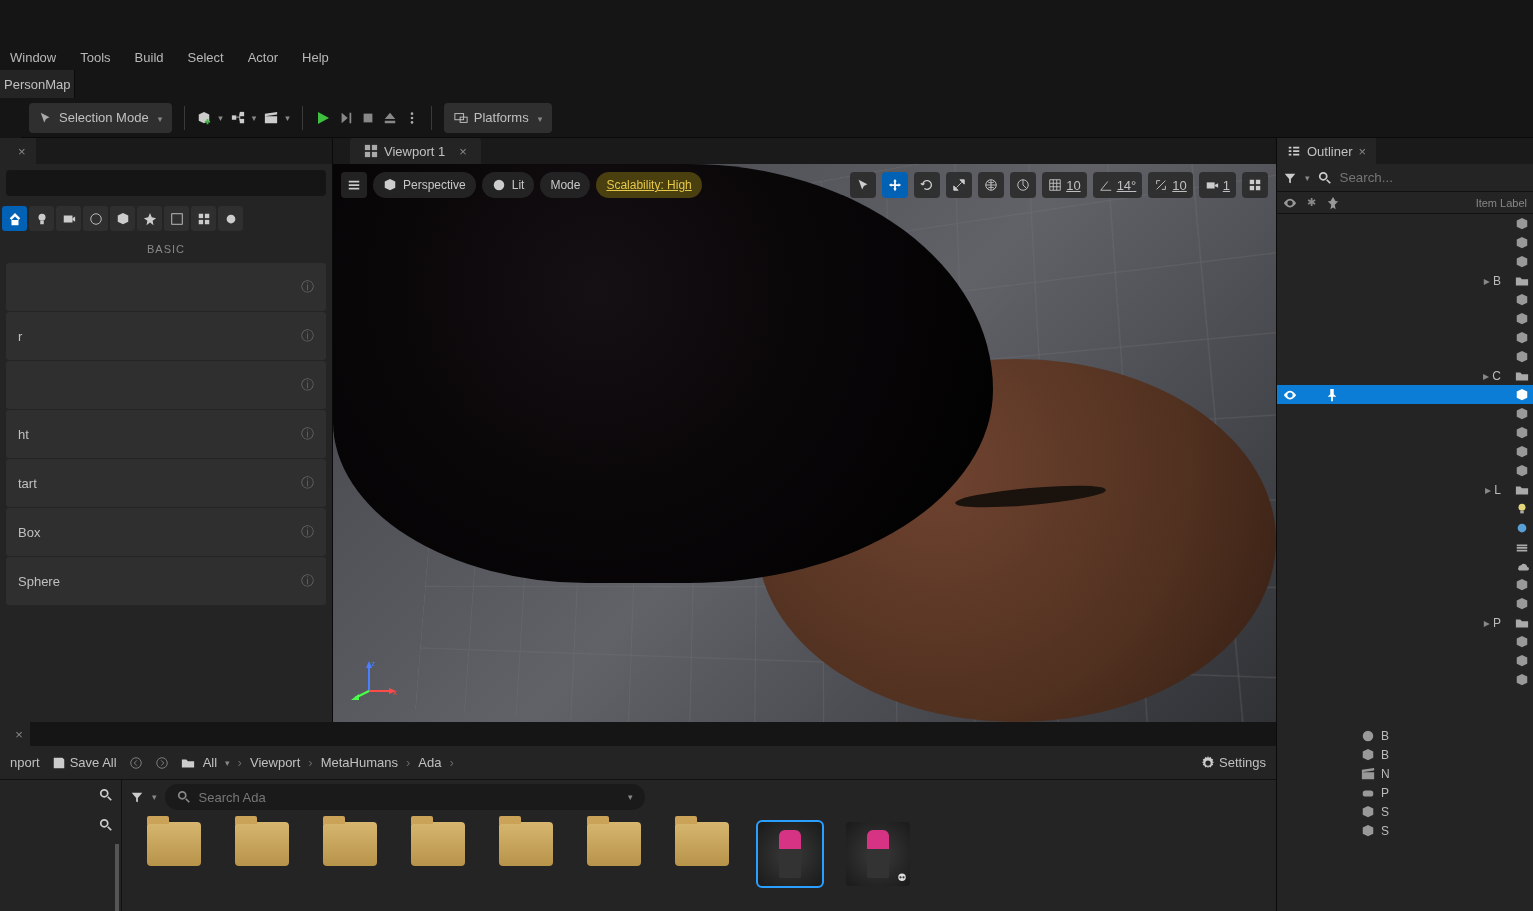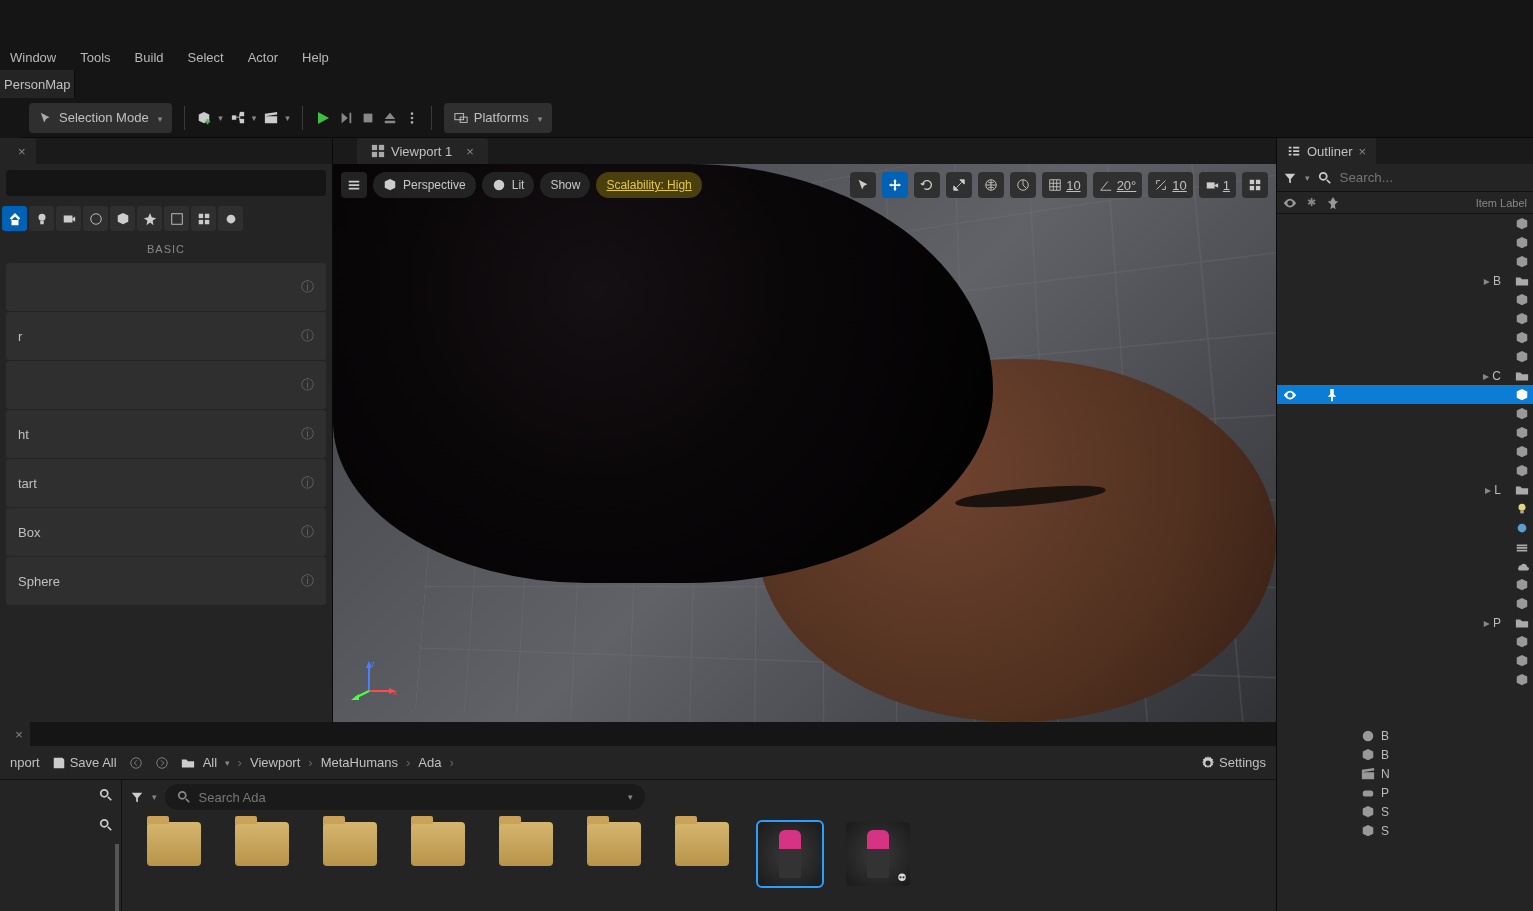--- a/index.html
+++ b/index.html
@@ -37,21 +37,21 @@
 .icon-row { display: flex; gap: 2px; padding: 4px 2px; }
 .icon-row .ibtn { width: 25px; height: 25px; background: #2f2f2f; border-radius: 3px; display: flex; align-items: center; justify-content: center; }
 .icon-row .ibtn.active { background: #0061b5; }
 .cat-header { text-align: center; color: #888; font-size: 11px; letter-spacing: 1px; padding: 8px 0; }
 .place-list { display: flex; flex-direction: column; gap: 1px; padding: 0 6px; }
 .place-item { height: 48px; background: #2f2f2f; border-radius: 3px; display: flex; align-items: center; justify-content: space-between; padding: 0 12px; }
 .place-item .q { color: #666; }
 
 
 .vp-tabs { height: 26px; background: #1a1a1a; display: flex; align-items: center; position: relative; }
-.vp-tab { background: #242424; padding: 0 14px; height: 100%; display: flex; align-items: center; gap: 6px; position: absolute; left: 24px; border-radius: 3px 3px 0 0;}
+.vp-tab { background: #242424; padding: 0 14px; height: 100%; display: flex; align-items: center; gap: 6px; position: absolute; left: 17px; border-radius: 3px 3px 0 0;}
 .viewport { flex: 1; position: relative; background: linear-gradient(180deg,#3b3c41 0%, #1e1f22 60%, #2b2b2b 100%); overflow: hidden; }
 .vp-toolbar-l, .vp-toolbar-r { position: absolute; top: 8px; display: flex; gap: 6px; align-items: center; z-index: 5; }
 .vp-toolbar-l { left: 8px; }
 .vp-toolbar-r { right: 8px; }
 .pill { background: rgba(40,40,40,.85); border-radius: 14px; height: 26px; display: flex; align-items: center; padding: 0 10px; gap: 6px; font-size: 12px; color: #c8c8c8; }
 .pill.warn { background: #4a3f0f; color: #e4c84a; text-decoration: underline; }
 .sqbtn { width: 26px; height: 26px; background: rgba(40,40,40,.85); border-radius: 4px; display: flex; align-items: center; justify-content: center; }
 .sqbtn.active { background: #0061b5; }
 .numbox { display: flex; align-items: center; gap: 4px; background: rgba(40,40,40,.85); border-radius: 4px; height: 26px; padding: 0 6px; text-decoration: underline;}
 .gizmo { position: absolute; left: 16px; bottom: 16px; width: 50px; height: 50px; }
@@ -317,21 +317,21 @@
             </svg>
           <span>Perspective</span>
         </div>
         <div class="pill">
           <svg class="ico" viewBox="0 0 16 16">
               <circle cx="8" cy="8" r="6" fill="#ccc"></circle>
             </svg>
           <span>Lit</span>
         </div>
         <div class="pill">
-            <span>Show</span>
+            <span>Mode</span>
           </div>
         <div class="pill warn">
             <span>Scalability: High</span>
           </div>
       </div>
 
       <div class="vp-toolbar-r">
         <div class="sqbtn">
             <svg class="ico" viewBox="0 0 16 16">
               <path fill="#ccc" d="M3 2l4 11 2-4 4-2z"></path>
@@ -367,21 +367,21 @@
         <div class="numbox">
             <svg class="ico" viewBox="0 0 16 16">
               <path d="M2 2h12v12H2z M2 6h12M2 10h12M6 2v12M10 2v12" stroke="#ccc" fill="none"></path>
             </svg>
             <span>10</span>
           </div>
         <div class="numbox">
             <svg class="ico" viewBox="0 0 16 16">
               <path d="M2 14h12M2 14L10 4" stroke="#ccc" fill="none"></path>
             </svg>
-            <span>20°</span>
+            <span>14°</span>
           </div>
         <div class="numbox">
             <svg class="ico" viewBox="0 0 16 16">
               <path d="M3 13L13 3M3 3h4M3 3v4M13 13h-4M13 13v-4" stroke="#ccc" fill="none"></path>
             </svg>
             <span>10</span>
           </div>
         <div class="numbox">
             <svg class="ico" viewBox="0 0 16 16">
               <rect x="2" y="5" width="9" height="7" fill="#ccc"></rect>

